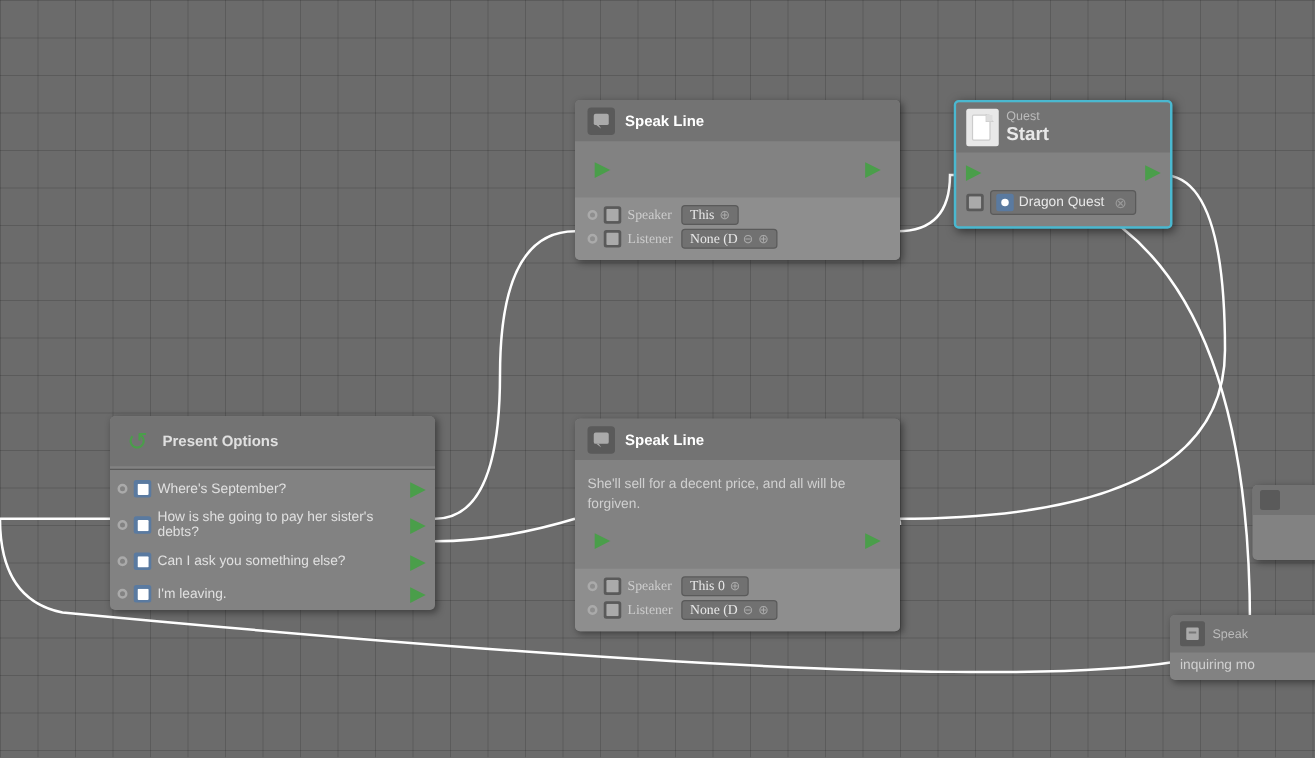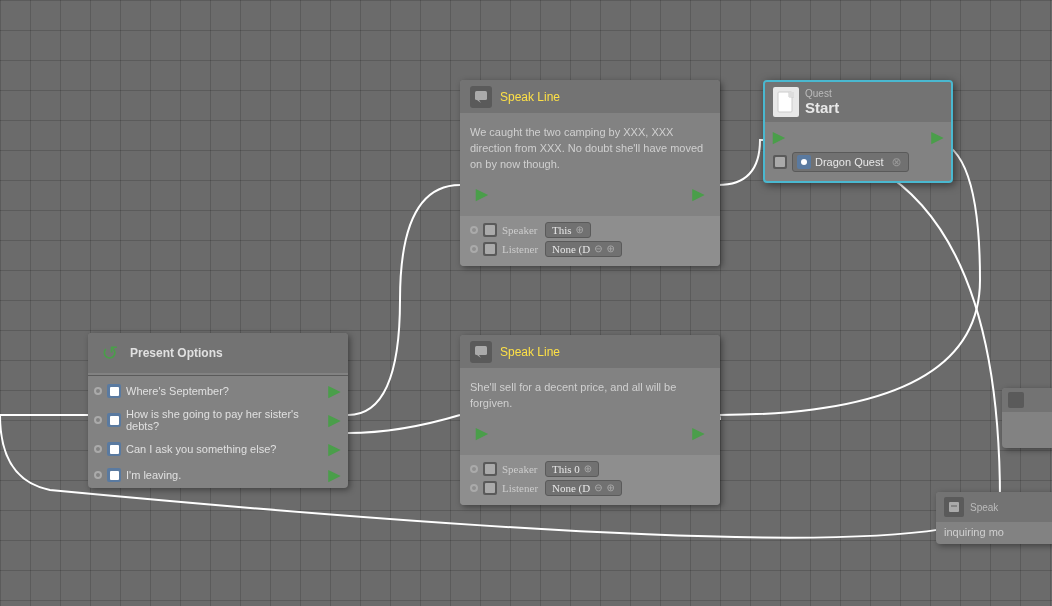--- a/index.html
+++ b/index.html
@@ -45,23 +45,23 @@
       display: flex;
       align-items: center;
       justify-content: center;
       flex-shrink: 0;
     }
     .node-icon svg {
       width: 14px;
       height: 14px;
     }
     .node-title {
-      color: #fde047;
+      color: #ffffff;
       font-size: 12px;
-      font-weight: 400;
+      font-weight: 700;
       text-align: center;
     }
     .node-body {
       padding: 8px 10px;
       color: #ddd;
       font-size: 11.5px;
       line-height: 1.4;
     }
     .node-content-text {
       color: #d0d0d0;
@@ -316,21 +316,20 @@
   <div class="node-header">
     <div class="node-icon">
       <svg viewBox="0 0 14 14" fill="#ccc">
           <rect x="1" y="1" width="12" height="9" rx="1.5" fill="#aaa"></rect>
           <polygon points="3,10 7,13 5,10" fill="#aaa"></polygon>
         </svg>
     </div>
     <span class="node-title">Speak Line</span>
   </div>
   <div class="node-body">
-    <div class="node-content-text">We caught the two camping by XXX, XXX direction from XXX. No doubt she'll have moved on by now though.</div>
     <div class="node-connector-row">
       <span class="green-arrow">▶</span>
       <span class="green-arrow">▶</span>
     </div>
   </div>
   <div class="node-footer">
     <div class="field-row">
       <div class="circle-dot"></div>
       <div class="field-icon">
         <svg width="10" height="10" viewBox="0 0 10 10" fill="#aaa">
@@ -353,21 +352,21 @@
       <span class="field-label">Listener</span>
       <div class="field-value">
         <span>None (D</span>
         <span style="color:#aaa; font-size:10px;">⊖</span>
         <span style="color:#aaa; font-size:10px;">⊕</span>
       </div>
     </div>
   </div>
 </div>
 
-<div class="quest-node" style="left: 763px; top: 80px; width: 190px;">
+<div class="quest-node" style="left: 763px; top: 80px; width: 175px;">
   <div class="quest-header">
     <div class="quest-icon">
       <svg width="18" height="22" viewBox="0 0 18 22" fill="none">
         <rect x="1" y="1" width="14" height="20" rx="1" fill="white" stroke="#ccc" stroke-width="1"></rect>
         <path d="M12 1 L17 6 L12 6 Z" fill="#ddd" stroke="#ccc" stroke-width="1"></path>
         <rect x="12" y="1" width="5" height="5" fill="#ddd"></rect>
       </svg>
     </div>
     <div class="quest-title-block">
       <span class="quest-label">Quest</span>

